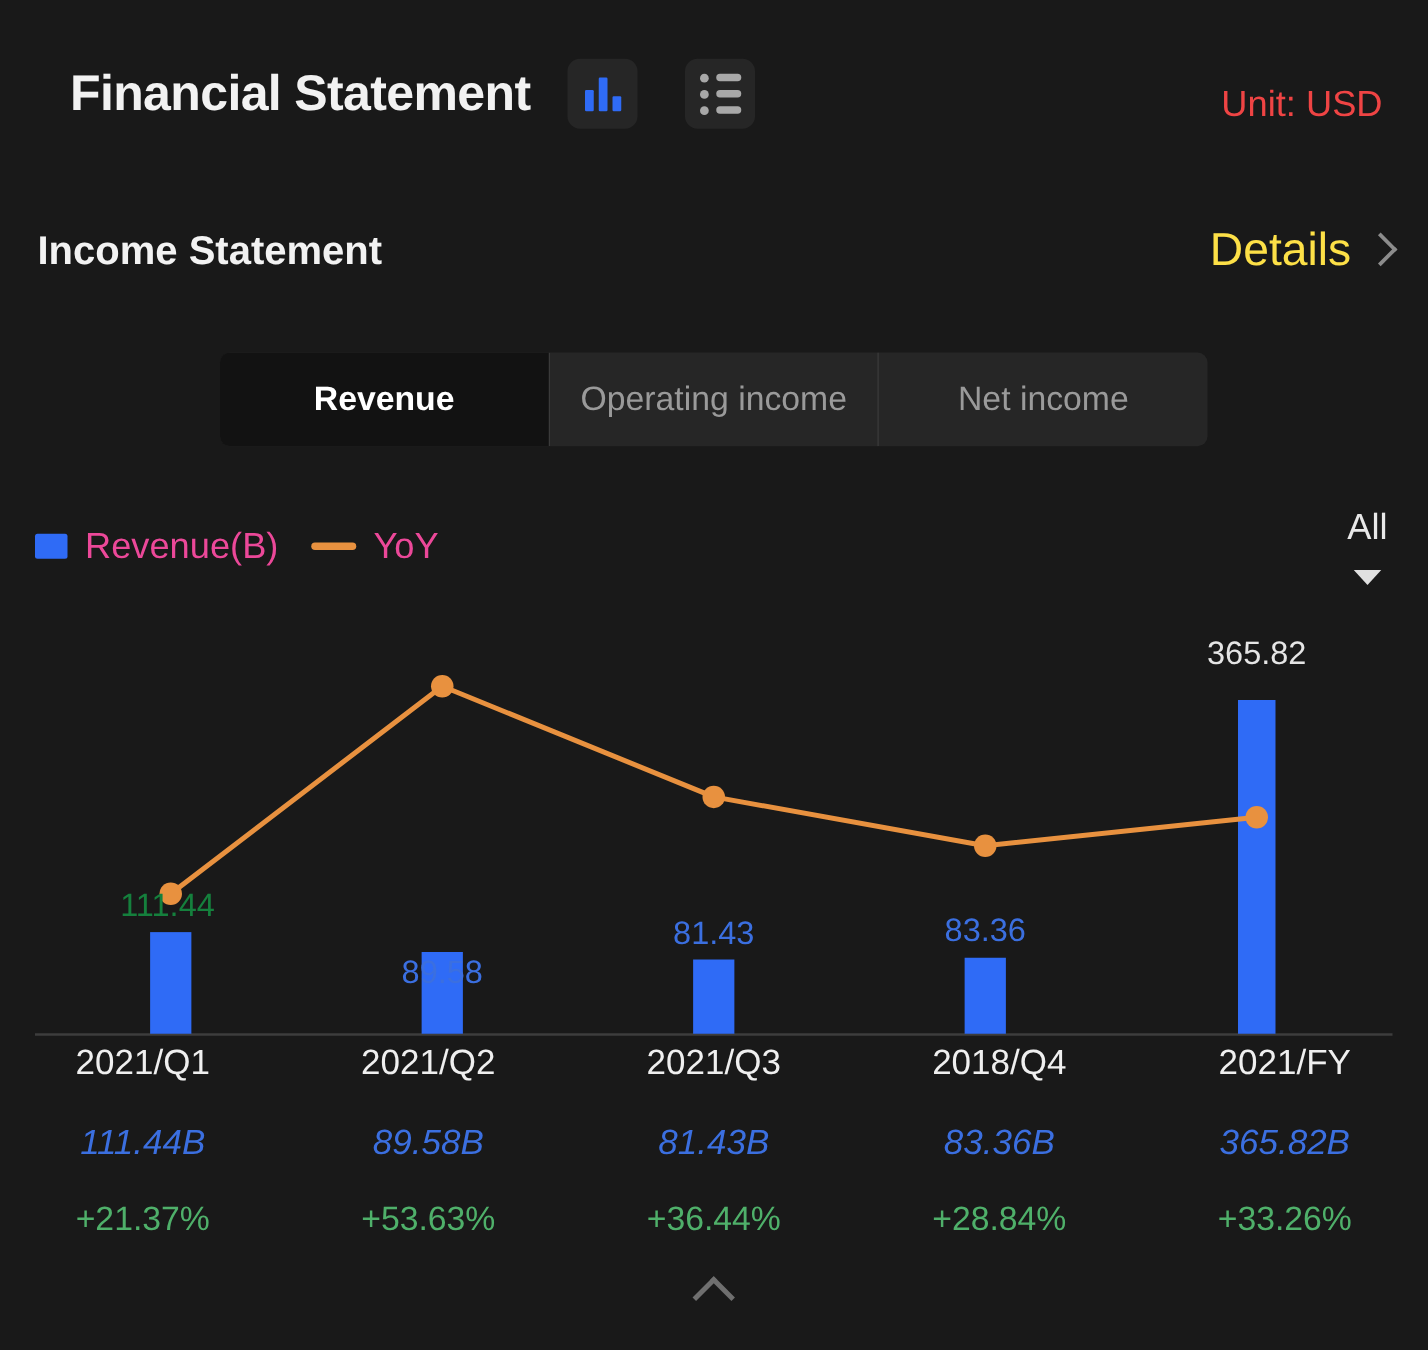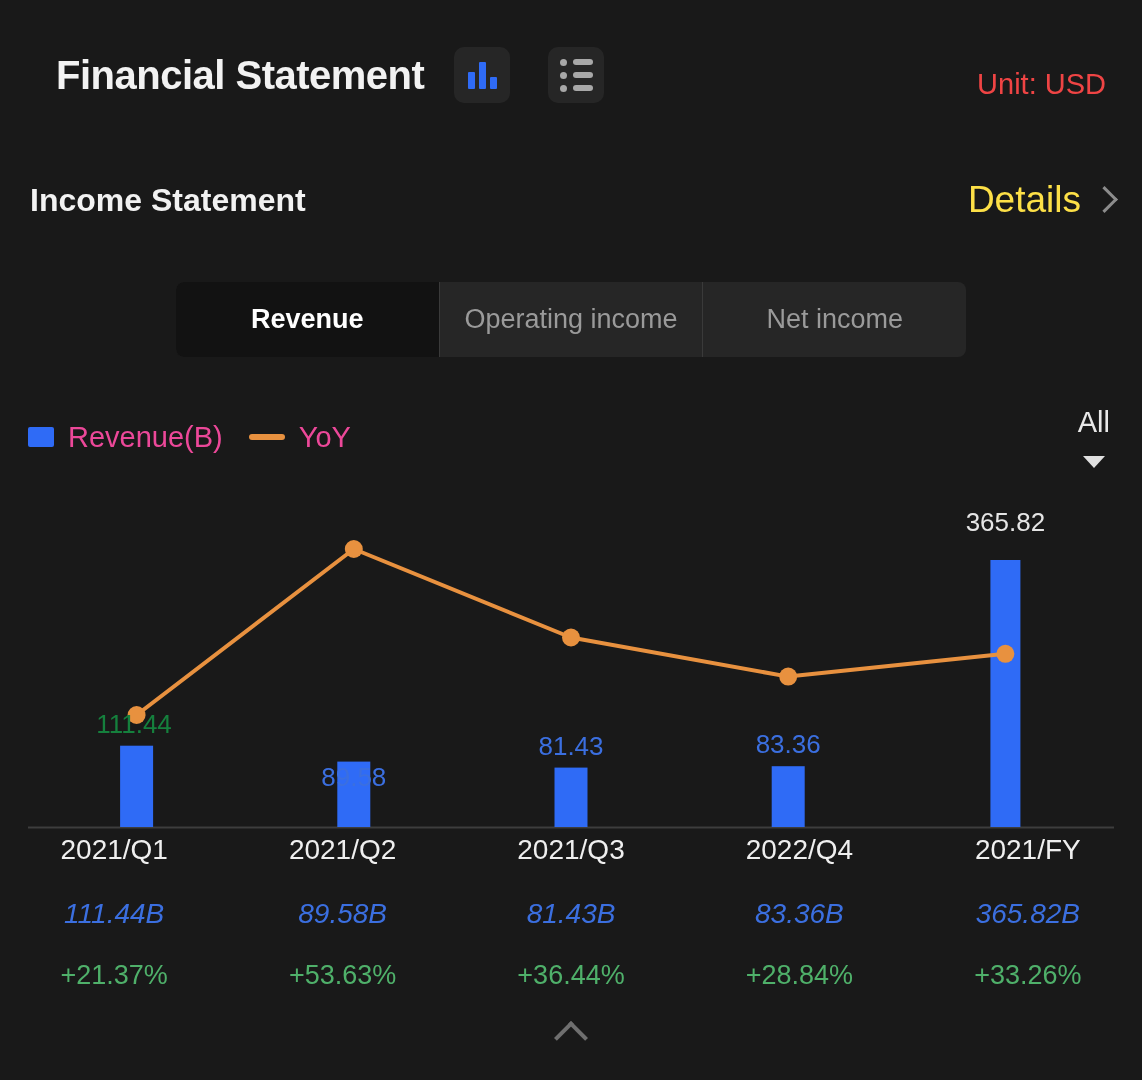--- a/index.html
+++ b/index.html
@@ -331,21 +331,21 @@
     <span class="data-period">2021/Q2</span>
     <span class="data-amount">89.58B</span>
     <span class="data-change">+53.63%</span>
   </div>
   <div class="data-col">
     <span class="data-period">2021/Q3</span>
     <span class="data-amount">81.43B</span>
     <span class="data-change">+36.44%</span>
   </div>
   <div class="data-col">
-    <span class="data-period">2022/Q4</span>
+    <span class="data-period">2018/Q4</span>
     <span class="data-amount">83.36B</span>
     <span class="data-change">+28.84%</span>
   </div>
   <div class="data-col">
     <span class="data-period">2021/FY</span>
     <span class="data-amount">365.82B</span>
     <span class="data-change">+33.26%</span>
   </div>
 </div>
 

